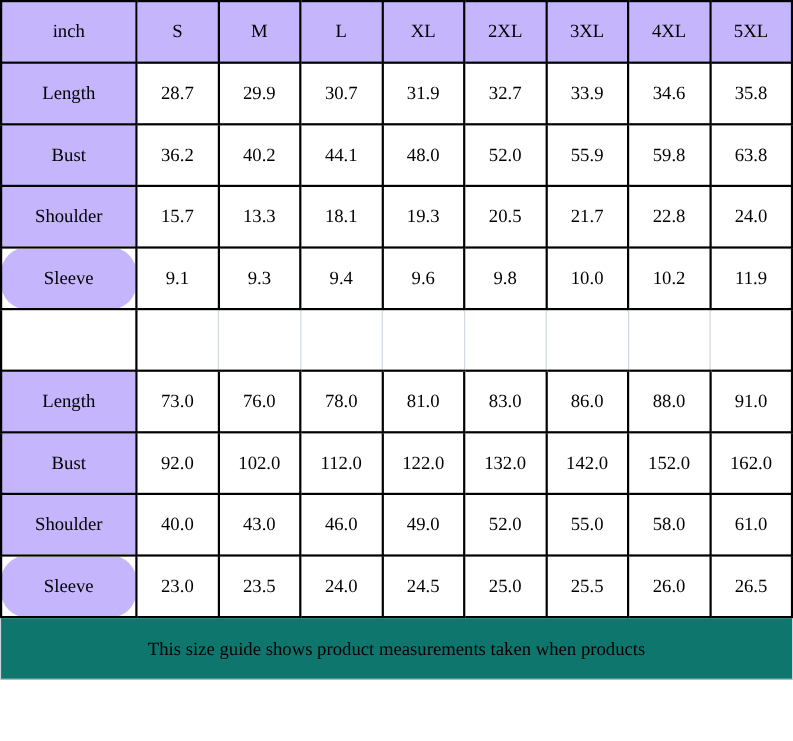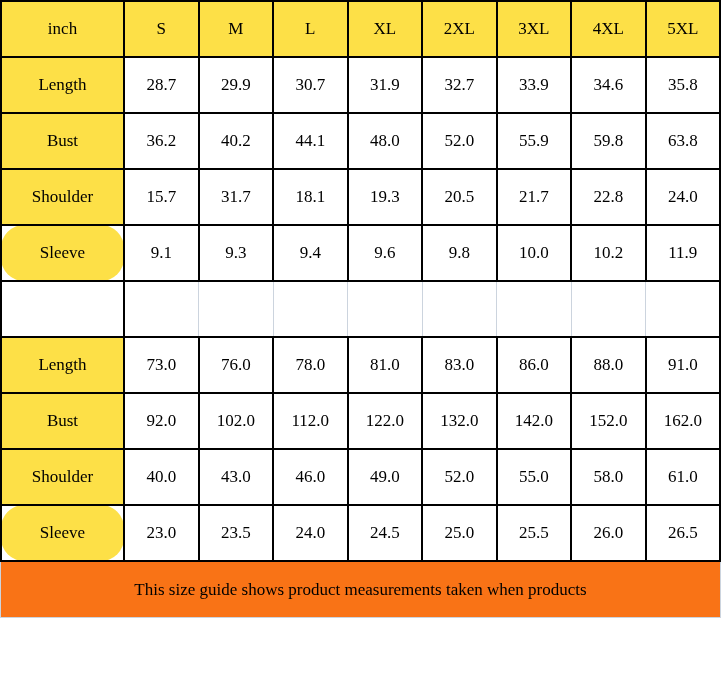--- a/index.html
+++ b/index.html
@@ -17,41 +17,41 @@
   }
   table.size-chart td {
     border: 2px solid #000000;
     text-align: center;
     vertical-align: middle;
     font-size: 17px;
     height: 54px;
     padding: 0;
     overflow: hidden;
   }
-  td.shade { background: #fde047; }
+  td.shade { background: #c4b5fd; }
   td.plain { background: #ffffff; }
   
   td.merge-bottom { border-bottom: none; }
   td.merge-top    { border-top: none; border-radius: 23px; }
   
   tr.spacer td.gap {
     border-left: 1px solid #ccd4de;
     border-right: 1px solid #ccd4de;
     background: #ffffff;
   }
   tr.spacer td.gap-last { border-right: 2px solid #000000; }
   tr.spacer td.spacer-label { background: #ffffff; }
   .footer {
     width: 721px;
     height: 56px;
     box-sizing: border-box;
     border-left: 1px solid #ccd4de;
     border-right: 1px solid #ccd4de;
     border-bottom: 1px solid #ccd4de;
-    background: #f97316;
+    background: #0f766e;
     display: flex;
     flex-direction: column;
     justify-content: center;
     align-items: center;
     font-size: 17px;
     line-height: 25px;
     text-align: center;
   }
 </style>
 </head>
@@ -103,21 +103,21 @@
     <td class="plain">48.0</td>
     <td class="plain">52.0</td>
     <td class="plain">55.9</td>
     <td class="plain">59.8</td>
     <td class="plain">63.8</td>
   </tr>
 
   <tr>
     <td class="shade merge-bottom">Shoulder</td>
     <td class="plain">15.7</td>
-    <td class="plain">31.7</td>
+    <td class="plain">13.3</td>
     <td class="plain">18.1</td>
     <td class="plain">19.3</td>
     <td class="plain">20.5</td>
     <td class="plain">21.7</td>
     <td class="plain">22.8</td>
     <td class="plain">24.0</td>
   </tr>
 
   <tr>
     <td class="shade merge-top">Sleeve</td>

